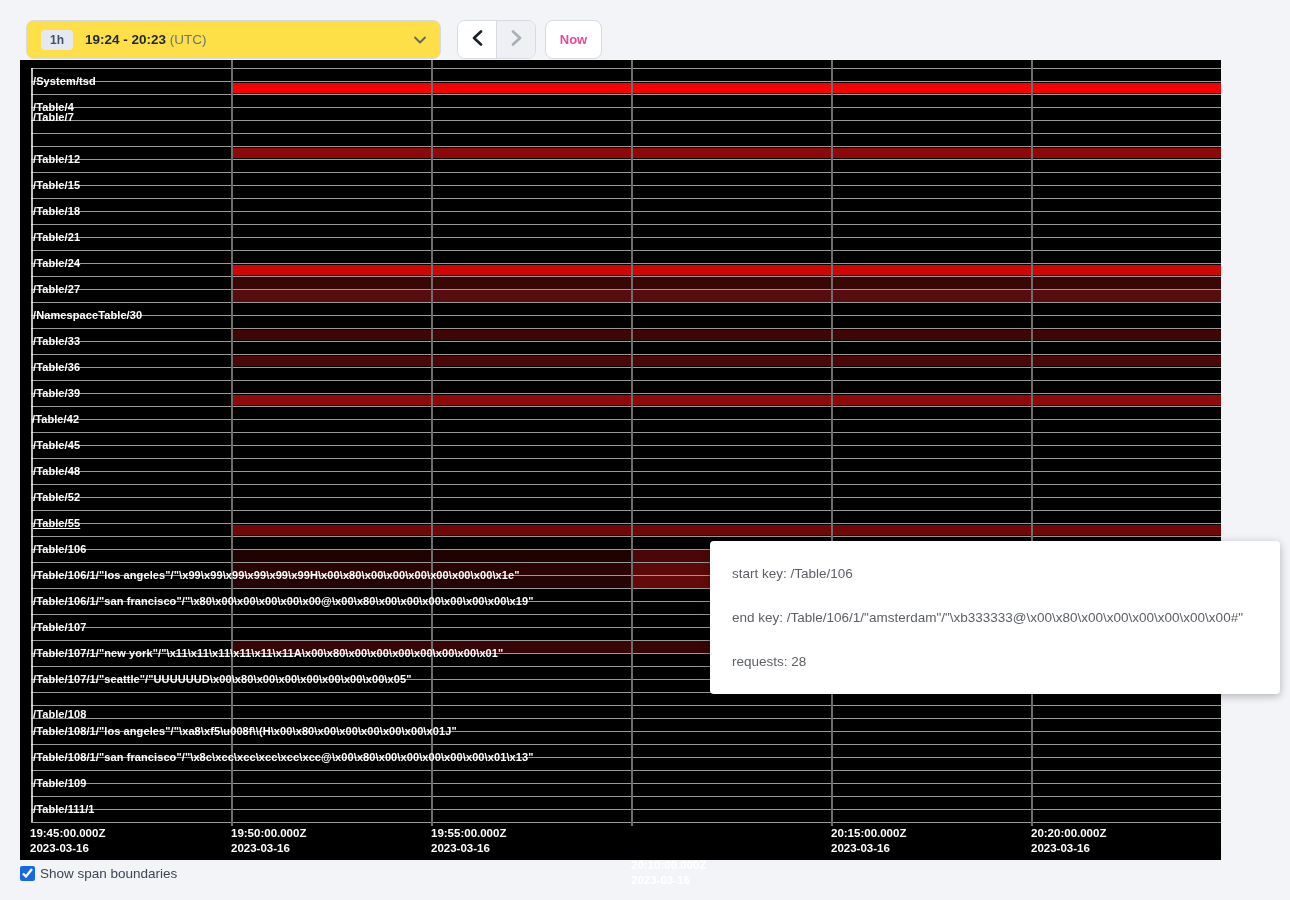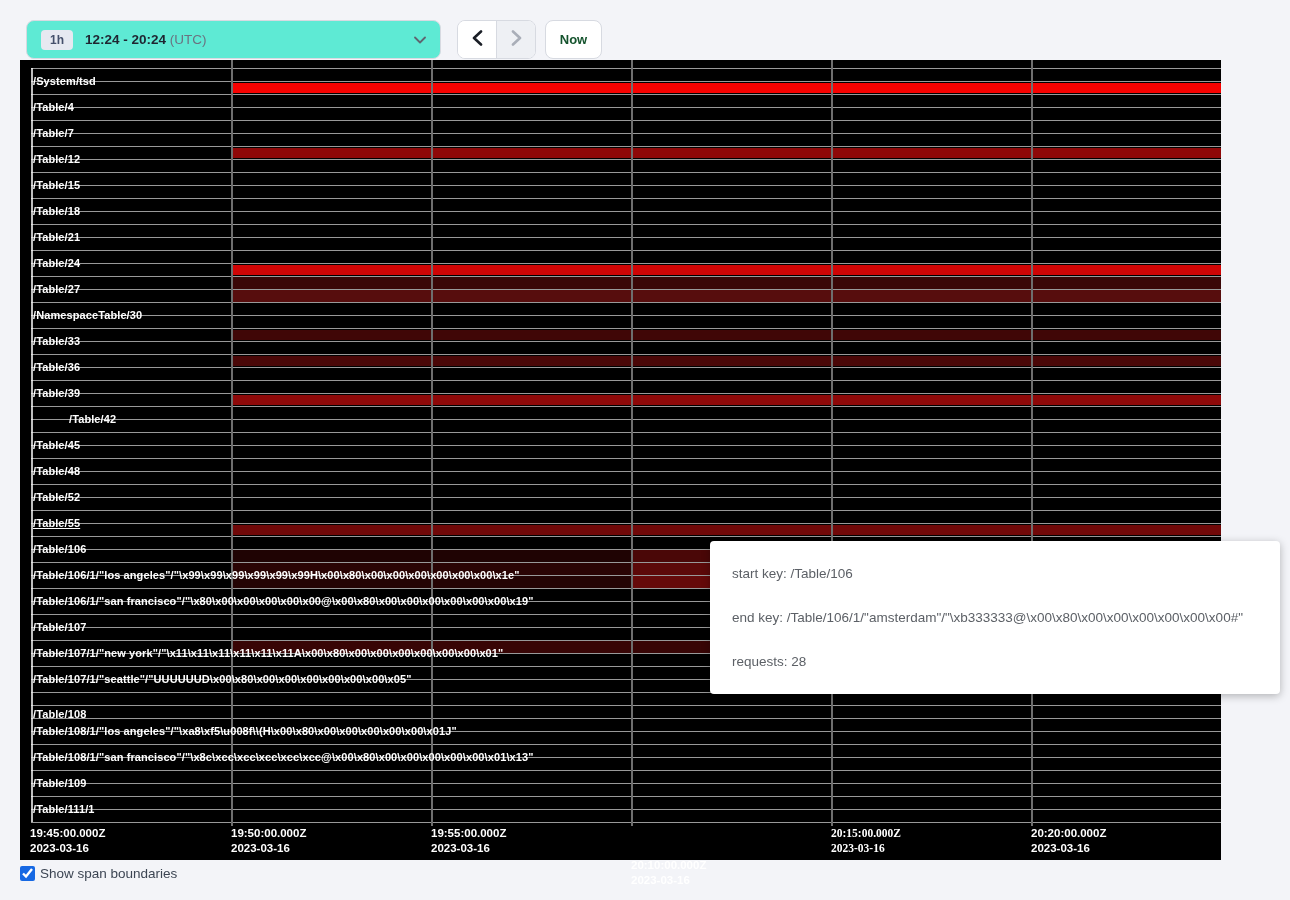--- a/index.html
+++ b/index.html
@@ -4,21 +4,21 @@
 <style>
   html,body{margin:0;padding:0;}
   body{
     width:1290px;height:900px;overflow:hidden;position:relative;
     background:#f3f4f8;
     font-family:"Liberation Sans", sans-serif;
   }
   
   .timerange{
     position:absolute;left:26px;top:20px;width:415px;height:39px;
-    background:#5eead4;border:1px solid #d7dae1;border-radius:8px;
+    background:#fde047;border:1px solid #d7dae1;border-radius:8px;
     box-sizing:border-box;display:flex;align-items:center;gap:12px;
     padding:0 14px;cursor:pointer;
   }
   .chip{
     background:#e6e9f1;border-radius:4px;padding:3px 9px;
     font-size:12px;font-weight:700;color:#44506b;line-height:14px;
   }
   .range-text{font-size:13.5px;color:#1f2531;font-weight:700;white-space:nowrap;}
   .utc{font-weight:400;color:#6b7280;}
   .chev-down{margin-left:auto;display:flex;align-items:center;}
@@ -29,21 +29,21 @@
   }
   .navbtn{
     flex:1;display:flex;align-items:center;justify-content:center;
     border:none;background:#fff;padding:0;cursor:pointer;
   }
   .navbtn.next{background:#eef0f4;border-left:1px solid #d7dae1;cursor:default;}
   .nowbtn{
     position:absolute;left:545px;top:20px;width:57px;height:39px;
     background:#fff;border:1px solid #d7dae1;border-radius:8px;
     box-sizing:border-box;font-family:"Liberation Sans",sans-serif;
-    font-size:13px;font-weight:700;color:#14532d;cursor:pointer;
+    font-size:13px;font-weight:700;color:#ec4899;cursor:pointer;
   }
   
   #hm{
     position:absolute;left:20px;top:60px;width:1201px;height:800px;
     background:#000;
   }
   .hline{position:absolute;height:1px;background:rgba(255,255,255,.60);z-index:2;}
   .vline{position:absolute;width:2px;background:#6e6e6e;z-index:3;}
   .leftedge{position:absolute;width:2px;background:rgba(255,255,255,.75);z-index:3;}
   .band{position:absolute;z-index:1;}
@@ -75,21 +75,21 @@
     width:15px;height:15px;margin:0;accent-color:#1668e3;cursor:pointer;
   }
   .boundaries span{font-size:13.5px;color:#3c4553;}
 </style>
 </head>
 <body>
 
 <div class="timerange">
   <span class="chip">1h</span>
   <span class="range-text">
-    <span>12:24 - 20:24</span>
+    <span>19:24 - 20:23</span>
     <span class="utc">(UTC)</span>
   </span>
   <span class="chev-down">
     <svg width="12" height="8" viewBox="0 0 12 8">
         <polyline points="1,1.5 6,6.5 11,1.5" fill="none" stroke="#5f6570" stroke-width="1.8" stroke-linecap="round" stroke-linejoin="round"></polyline>
       </svg>
   </span>
 </div>
 
 <div class="navgroup">
@@ -188,32 +188,32 @@
     <div class="hline" style="left: 11px; top: 749px; width: 1190px; background: rgba(255, 255, 255, 0.6);"></div>
     <div class="hline" style="left: 11px; top: 762px; width: 1190px; background: rgba(255, 255, 255, 0.6);"></div>
     <div class="leftedge" style="left: 11px; top: 8px; height: 754px;"></div>
     <div class="vline" style="left: 211px; top: 0px; height: 766px; background: rgb(110, 110, 110);"></div>
     <div class="vline" style="left: 411px; top: 0px; height: 766px; background: rgb(110, 110, 110);"></div>
     <div class="vline" style="left: 611px; top: 0px; height: 766px; background: rgb(110, 110, 110);"></div>
     <div class="vline" style="left: 811px; top: 0px; height: 766px; background: rgb(110, 110, 110);"></div>
     <div class="vline" style="left: 1011px; top: 0px; height: 766px; background: rgb(110, 110, 110);"></div>
     <div class="rowlabel" style="left: 13px; top: 21px;">/System/tsd</div>
     <div class="rowlabel" style="left: 13px; top: 47px;">/Table/4</div>
-    <div class="rowlabel" style="left: 13px; top: 73px;">/Table/7</div>
+    <div class="rowlabel" style="left: 13px; top: 57px;">/Table/7</div>
     <div class="rowlabel" style="left: 13px; top: 99px;">/Table/12</div>
     <div class="rowlabel" style="left: 13px; top: 125px; text-align: right;">/Table/15</div>
     <div class="rowlabel" style="left: 13px; top: 151px;">/Table/18</div>
     <div class="rowlabel" style="left: 13px; top: 177px;">/Table/21</div>
     <div class="rowlabel" style="left: 13px; top: 203px;">/Table/24</div>
     <div class="rowlabel" style="left: 13px; top: 229px;">/Table/27</div>
     <div class="rowlabel" style="left: 13px; top: 255px;">/NamespaceTable/30</div>
     <div class="rowlabel" style="left: 13px; top: 281px;">/Table/33</div>
     <div class="rowlabel" style="left: 13px; top: 307px;">/Table/36</div>
     <div class="rowlabel" style="left: 13px; top: 333px;">/Table/39</div>
-    <div class="rowlabel" style="left: 21px; top: 359px; padding-left: 28px;">/Table/42</div>
+    <div class="rowlabel" style="left: 12px; top: 359px;">/Table/42</div>
     <div class="rowlabel" style="left: 13px; top: 385px;">/Table/45</div>
     <div class="rowlabel" style="left: 13px; top: 411px;">/Table/48</div>
     <div class="rowlabel" style="left: 13px; top: 437px;">/Table/52</div>
     <div class="rowlabel" style="left: 13px; top: 463px; text-decoration: underline;">/Table/55</div>
     <div class="rowlabel" style="left: 13px; top: 489px;">/Table/106</div>
     <div class="rowlabel" style="left: 13px; top: 515px;">/Table/106/1/"los angeles"/"\x99\x99\x99\x99\x99\x99H\x00\x80\x00\x00\x00\x00\x00\x00\x1e"</div>
     <div class="rowlabel" style="left: 13px; top: 541px;">/Table/106/1/"san francisco"/"\x80\x00\x00\x00\x00\x00@\x00\x80\x00\x00\x00\x00\x00\x00\x19"</div>
     <div class="rowlabel" style="left: 13px; top: 567px;">/Table/107</div>
     <div class="rowlabel" style="left: 13px; top: 593px;">/Table/107/1/"new york"/"\x11\x11\x11\x11\x11\x11A\x00\x80\x00\x00\x00\x00\x00\x00\x01"</div>
     <div class="rowlabel" style="left: 13px; top: 619px;">/Table/107/1/"seattle"/"UUUUUUD\x00\x80\x00\x00\x00\x00\x00\x00\x05"</div>
@@ -223,21 +223,21 @@
     <div class="rowlabel" style="left: 13px; top: 723px;">/Table/109</div>
     <div class="rowlabel" style="left: 13px; top: 749px;">/Table/111/1</div>
     <div class="tick" style="left: 10px; top: 766px;">19:45:00.000Z
 2023-03-16</div>
     <div class="tick" style="left: 211px; top: 766px;">19:50:00.000Z
 2023-03-16</div>
     <div class="tick" style="left: 411px; top: 766px;">19:55:00.000Z
 2023-03-16</div>
     <div class="tick" style="left: 611px; top: 766px; margin-top: 32px;">20:10:00.000Z
 2023-03-16</div>
-    <div class="tick" style="left: 811px; top: 766px; font-family: Liberation Serif, serif;">20:15:00.000Z
+    <div class="tick" style="left: 811px; top: 766px;">20:15:00.000Z
 2023-03-16</div>
     <div class="tick" style="left: 1011px; top: 766px;">20:20:00.000Z
 2023-03-16</div>
   </div>
 
 <div class="tooltip">
   <div>start key: /Table/106</div>
   <div>end key: /Table/106/1/"amsterdam"/"\xb333333@\x00\x80\x00\x00\x00\x00\x00\x00#"</div>
   <div>requests: 28</div>
 </div>

